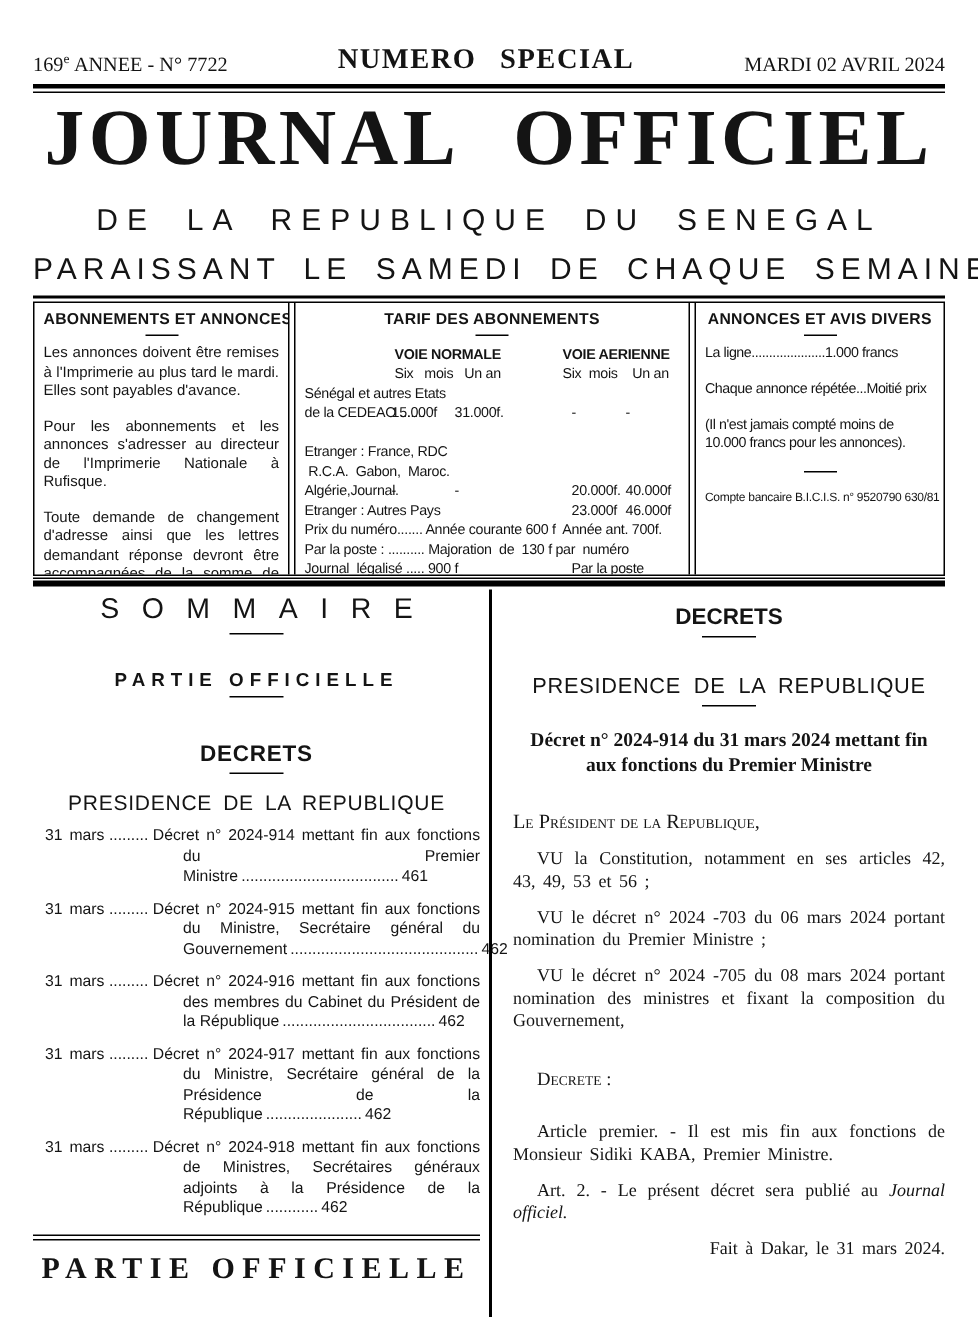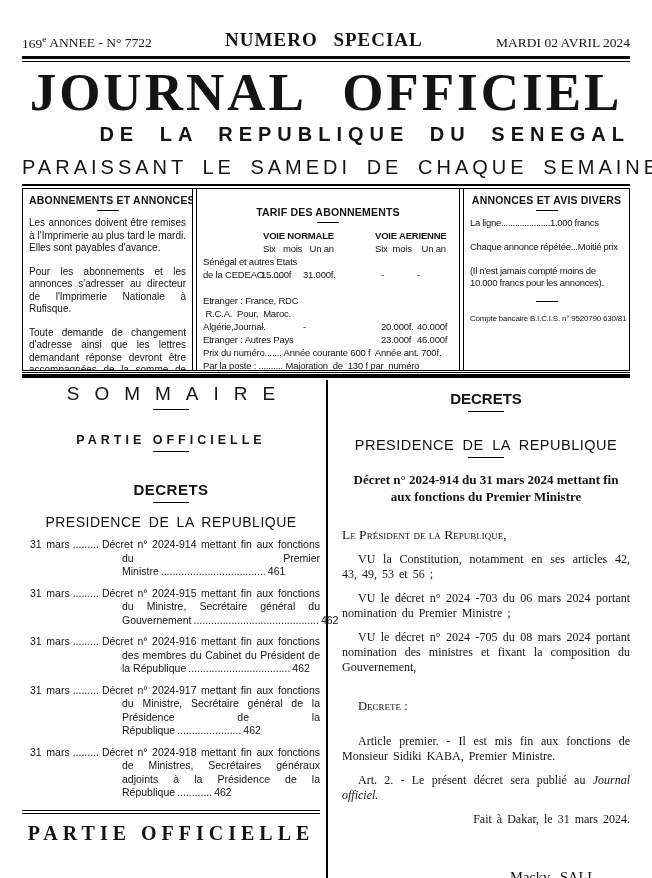--- a/index.html
+++ b/index.html
@@ -10,35 +10,35 @@
   .topline{display:flex;align-items:flex-end;justify-content:space-between;margin-top:29px;
            font-family:"Liberation Serif",serif;}
   .issue{font-size:13.5px;}
   .issue sup{font-size:9px;}
   .issue .issue-rest{margin-left:3px;}
   .special{font-size:19px;font-weight:bold;letter-spacing:1px;word-spacing:10px;}
   .mdate{font-size:13.5px;}
   .rule-a{margin-top:5px;border-top:3px solid #000;border-bottom:1px solid #000;height:2px;}
   .title{font-family:"Liberation Serif",serif;font-weight:bold;font-size:53px;text-align:center;
          letter-spacing:3px;word-spacing:22px;line-height:56px;margin-top:2px;white-space:nowrap;}
-  .subtitle{font-weight:bold;font-size:20px;letter-spacing:6px;word-spacing:9px;text-align:right;margin-top:3px;white-space:nowrap;}
+  .subtitle{font-weight:normal;font-size:20px;letter-spacing:6px;word-spacing:9px;text-align:center;margin-top:16px;white-space:nowrap;}
   .tagline{font-size:20px;letter-spacing:4px;word-spacing:6px;text-align:center;margin-top:10px;margin-bottom:5px;white-space:nowrap;}
   .rule-b{border-top:2px solid #000;border-bottom:1px solid #000;height:2px;}
   
   .info{display:flex;border-left:1px solid #000;border-right:1px solid #000;border-bottom:1px solid #000;height:181px;}
   .box{box-sizing:border-box;padding:5px 6px;overflow:hidden;}
   .box-abo{width:169px;}
   .box-tarif{width:262px;}
   .box-ann{flex:1;}
   .vsep{width:3px;border-left:1px solid #000;border-right:1px solid #000;}
   .box-title{font-weight:bold;font-size:10.5px;text-align:center;letter-spacing:0.2px;white-space:nowrap;}
   .dash{width:22px;border-top:1px solid #000;margin:4px auto 6px;}
   .dash-lg{width:36px;}
   .abo-p{font-size:10px;line-height:12.5px;text-align:justify;margin:0 0 11px;}
-  .box-tarif{font-size:9.5px;margin-top:12px;}
+  .box-tarif{font-size:9.5px;}
   .trow{position:relative;margin:0;line-height:13px;min-height:13px;white-space:pre;letter-spacing:-0.2px;}
   .thead{font-weight:bold;}
   .tv{position:absolute;top:0;text-align:right;}
   .hn{left:60px;} .ha{left:172px;}
   .c1{left:58px;} .c2{left:100px;} .c3{left:178px;} .c4{left:214px;}
   .ann-p{font-size:9.5px;letter-spacing:-0.3px;margin:6px 0 12px;line-height:12px;}
   .account{font-size:8px;letter-spacing:-0.2px;margin-top:12px;white-space:nowrap;}
   .rule-c{border-top:1px solid #000;border-bottom:4px solid #000;height:1px;margin-top:1px;}
   
   .columns{display:flex;flex:1;min-height:0;}
@@ -99,21 +99,21 @@
     <div class="box box-tarif">
       <div class="box-title">TARIF DES ABONNEMENTS</div>
       <div class="dash"></div>
       <p class="trow thead"><span class="tv hn">VOIE NORMALE</span><span class="tv ha">VOIE AERIENNE</span></p>
       <p class="trow"><span class="tv hn">Six   mois   Un an</span><span class="tv ha">Six  mois    Un an</span></p>
       <div>
           <p class="trow"><span class="tlabel">Sénégal et autres Etats</span><span class="tv c1"></span><span class="tv c2"></span><span class="tv c3"></span><span class="tv c4"></span></p>
           <p class="trow"><span class="tlabel">de la CEDEAO .......</span><span class="tv c1">15.000f</span><span class="tv c2">31.000f.</span><span class="tv c3">-</span><span class="tv c4">-</span></p>
           <p class="trow"><span class="tlabel"></span><span class="tv c1"></span><span class="tv c2"></span><span class="tv c3"></span><span class="tv c4"></span></p>
           <p class="trow"><span class="tlabel">Etranger : France, RDC</span><span class="tv c1"></span><span class="tv c2"></span><span class="tv c3"></span><span class="tv c4"></span></p>
-          <p class="trow"><span class="tlabel"> R.C.A.  Pour,  Maroc.</span><span class="tv c1"></span><span class="tv c2"></span><span class="tv c3"></span><span class="tv c4"></span></p>
+          <p class="trow"><span class="tlabel"> R.C.A.  Gabon,  Maroc.</span><span class="tv c1"></span><span class="tv c2"></span><span class="tv c3"></span><span class="tv c4"></span></p>
           <p class="trow"><span class="tlabel">Algérie,Journal.</span><span class="tv c1">-</span><span class="tv c2">-</span><span class="tv c3">20.000f.</span><span class="tv c4">40.000f</span></p>
           <p class="trow"><span class="tlabel">Etranger : Autres Pays</span><span class="tv c1"></span><span class="tv c2"></span><span class="tv c3">23.000f</span><span class="tv c4">46.000f</span></p>
           <p class="trow"><span class="tlabel">Prix du numéro....... Année courante 600 f  Année ant. 700f.</span><span class="tv c1"></span><span class="tv c2"></span><span class="tv c3"></span><span class="tv c4"></span></p>
           <p class="trow"><span class="tlabel">Par la poste : .......... Majoration  de  130 f par  numéro</span><span class="tv c1"></span><span class="tv c2"></span><span class="tv c3"></span><span class="tv c4"></span></p>
           <p class="trow"><span class="tlabel">Journal  légalisé ..... 900 f</span><span class="tv c1"></span><span class="tv c2">_</span><span class="tv c3">Par la poste</span><span class="tv c4">-</span></p>
         </div>
     </div>
     <div class="vsep"></div>
     <div class="box box-ann">
       <div class="box-title">ANNONCES ET AVIS DIVERS</div>

